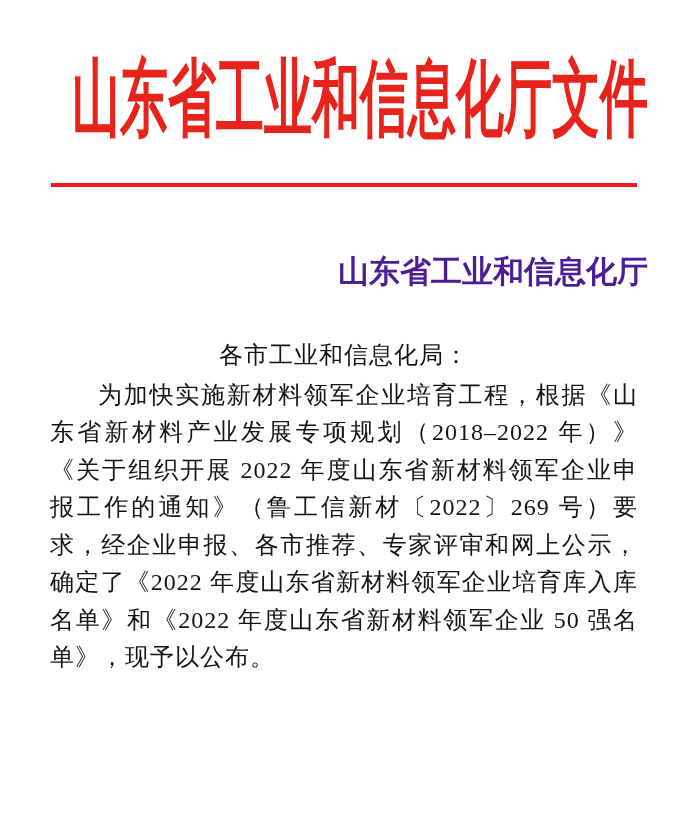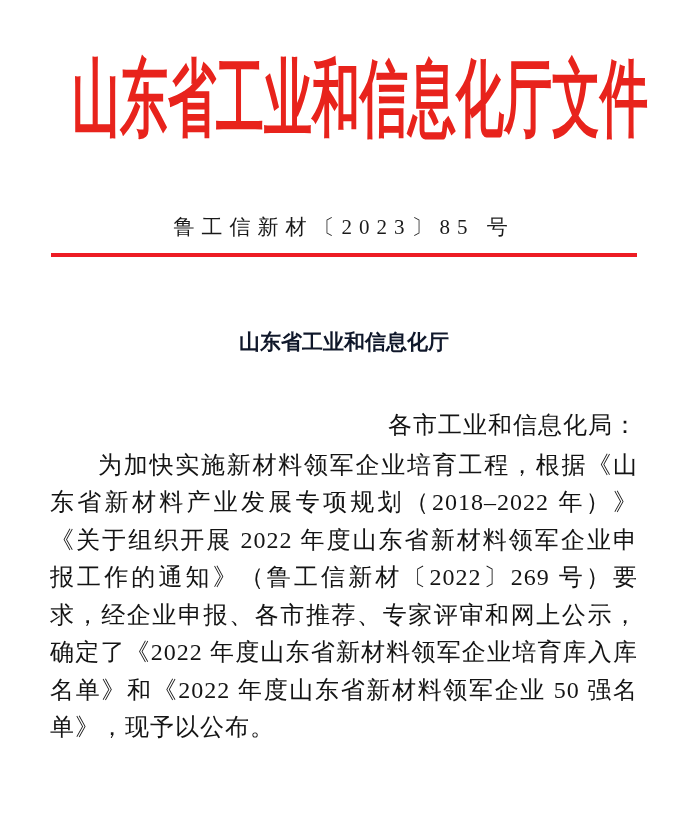--- a/index.html
+++ b/index.html
@@ -48,56 +48,55 @@
   
   .divider {
     margin: 13px auto 0 auto;
     width: 586px;
     height: 4px;
     background: var(--divider-red, #ed1c24);
   }
   
   .doc-title {
     margin: 60px 40px 0 40px;
-    text-align: center;
+    text-align: right;
     font-weight: 700;
-    font-size: 21px;
+    font-size: 31px;
     line-height: 50px;
-    color: #0f172a;
+    color: #4c1d95;
   }
   .doc-title .title-line {
     white-space: nowrap;
   }
   
   .body-block {
     margin: 40px 50px 0 50px;
     font-size: 24px;
     line-height: 37.5px;
     letter-spacing: 1px;
     color: #141414;
   }
   .salutation {
-    text-align: right;
+    text-align: center;
   }
   .paragraph {
     margin-top: 2px;
     text-indent: 2em;
     text-align: justify;
   }
 </style>
 </head>
 <body>
 
 <div class="page">
 
   <div class="masthead">
     <div class="masthead-text">山东省工业和信息化厅文件</div>
   </div>
 
-  <div class="doc-number">鲁工信新材〔2023〕85 号</div>
 
   <div class="divider"></div>
 
   <div class="doc-title">
     <div class="title-line">山东省工业和信息化厅</div>
   </div>
 
   <div class="body-block">
     <div class="salutation">各市工业和信息化局：</div>
     <div class="paragraph">为加快实施新材料领军企业培育工程，根据《山东省新材料产业发展专项规划（2018–2022 年）》《关于组织开展 2022 年度山东省新材料领军企业申报工作的通知》（鲁工信新材〔2022〕269 号）要求，经企业申报、各市推荐、专家评审和网上公示，确定了《2022 年度山东省新材料领军企业培育库入库名单》和《2022 年度山东省新材料领军企业 50 强名单》，现予以公布。</div>

